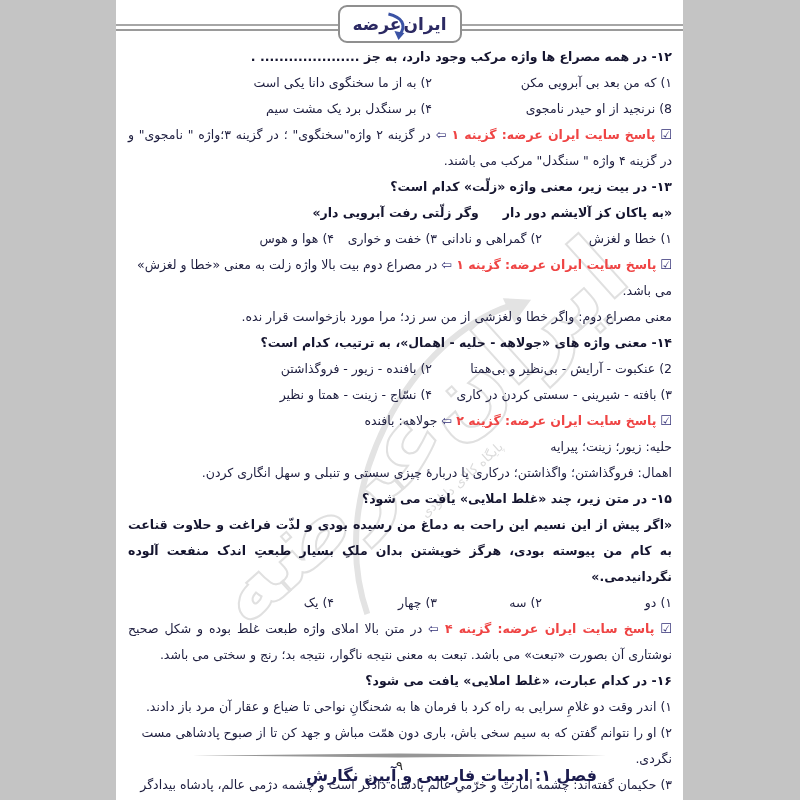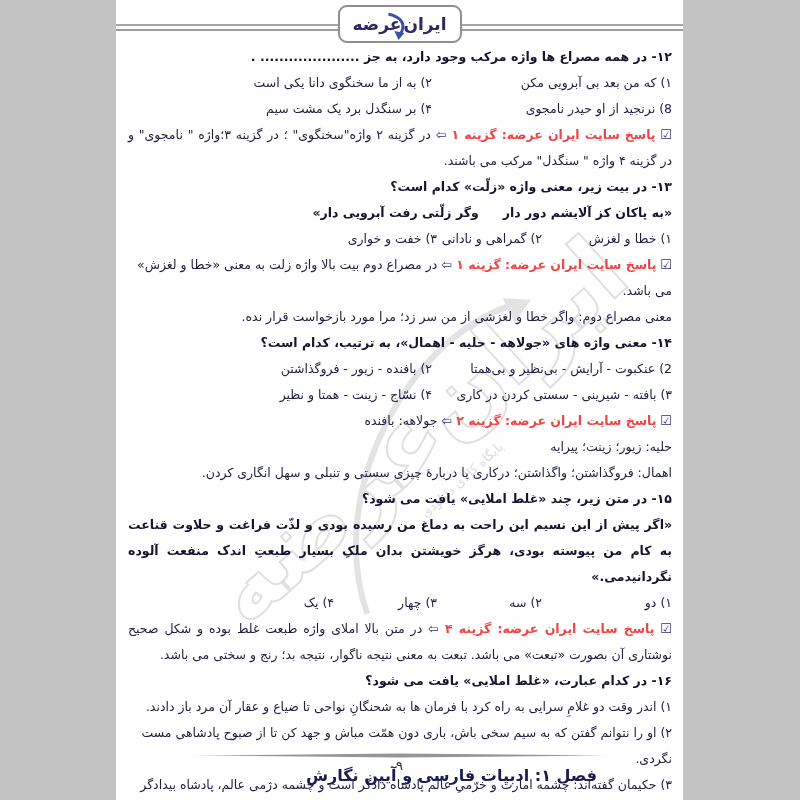--- a/index.html
+++ b/index.html
@@ -113,20 +113,21 @@
 
     <p class="bold">۱۳- در بیت زیر، معنی واژه «زلّت» کدام است؟</p>
     <div class="poem">
       <span>«به پاکان کز آلایشم دور دار</span>
       <span>وگر زلّتی رفت آبرویی دار»</span>
     </div>
     <div class="opts-4col">
       <span>۱) خطا و لغزش</span>
       <span>۲) گمراهی و نادانی</span>
       <span>۳) خفت و خواری</span>
+      <span>۴) هوا و هوس</span>
     </div>
     <p class="answer">
       <span class="chk">☑</span>
       <span class="lbl">پاسخ سایت ایران عرضه: گزینه ۱</span>
       <span class="arr">⇦</span>
       <span>در مصراع دوم بیت بالا واژه زلت به معنی «خطا و لغزش» می باشد.</span>
     </p>
     <p>معنی مصراع دوم: واگر خطا و لغزشی از من سر زد؛ مرا مورد بازخواست قرار نده.</p>
 
     <p class="bold">۱۴- معنی واژه های «جولاهه - حلیه - اهمال»، به ترتیب، کدام است؟</p>

